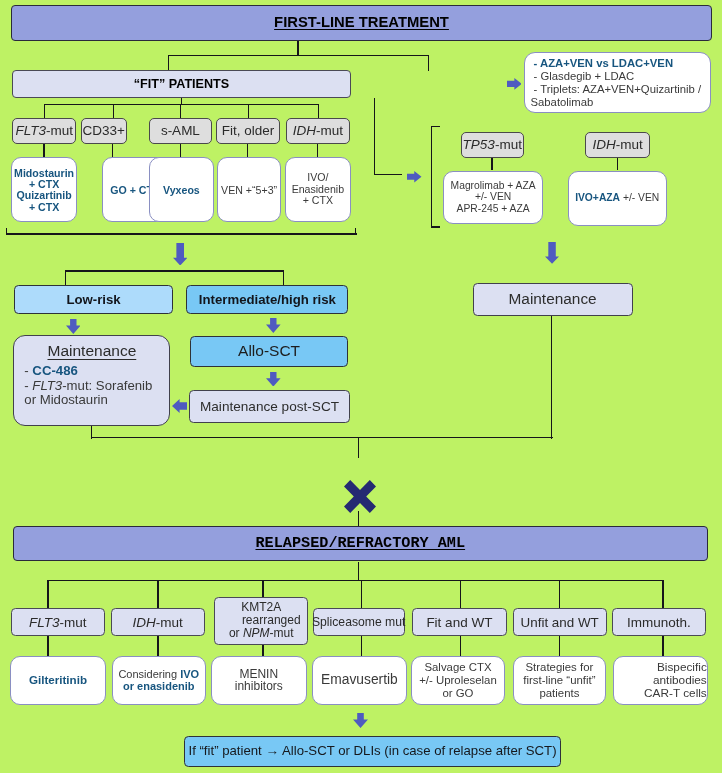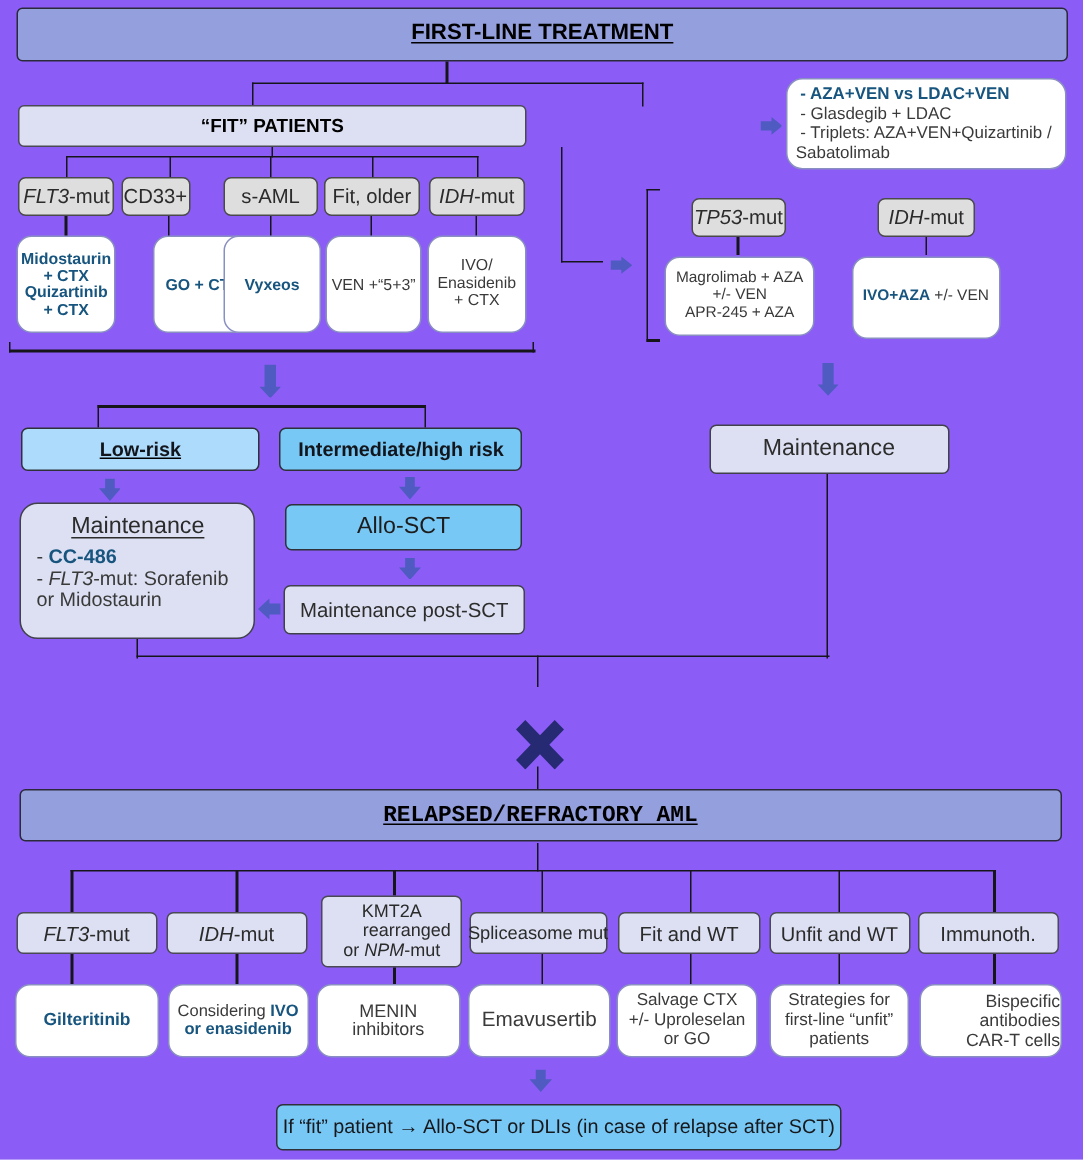--- a/index.html
+++ b/index.html
@@ -1,19 +1,19 @@
 <!DOCTYPE html>
 <html><head>
 <meta charset="utf-8">
 <title>AML Treatment Algorithm</title>
 <style>
   html,body{margin:0;padding:0;background:#ffffff;}
   body{width:722px;height:773px;overflow:hidden;
        font-family:"Liberation Sans",sans-serif;}
-  #stage{position:relative;width:722px;height:773px;background:#8b5cf6;}
+  #stage{position:relative;width:722px;height:773px;background:#bef264;}
 
   
   .nd{position:absolute;box-sizing:border-box;display:flex;flex-direction:column;
       align-items:center;justify-content:center;text-align:center;border-radius:7px;
       line-height:1.17;}
 
   
   .banner   {background:#949FDD;border:1.15px solid #2A2A3A;border-radius:4px;}
   .lav      {background:#DCE0F2;border:1.05px solid #4A4A55;border-radius:4px;}
   .lav-soft {background:#DCE0F2;border:1.05px solid #41414C;border-radius:4.5px;}
@@ -147,21 +147,21 @@
   <div class="ln" style="left:354.7px;top:227.8px;width:1.7px;height:7px;"></div>
 
   <svg class="ar" style="left:173.1px;top:242.6px;" width="14.4" height="22.5" viewBox="0 0 100 100" preserveAspectRatio="none">
     <path d="M23.5 0 H76.5 V66 H100 L50 100 L0 66 H23.5 Z" fill="#4F5BC0"></path>
   </svg>
 
   <div class="ln" style="left:65px;top:270.3px;width:219.4px;height:1.3px;"></div>
   <div class="ln" style="left:65px;top:270.3px;width:1.3px;height:15px;"></div>
   <div class="ln" style="left:283.1px;top:270.3px;width:1.3px;height:15px;"></div>
 
-  <div class="nd lblue" style="left:14.3px;top:284.8px;width:158.6px;height:29.3px;text-decoration:underline;">
+  <div class="nd lblue" style="left:14.3px;top:284.8px;width:158.6px;height:29.3px;">
     <span style="font-size:13.2px;font-weight:bold;color:#12151b;">Low-risk</span>
   </div>
   <div class="nd mblue" style="left:186.3px;top:284.8px;width:162.2px;height:29.3px;">
     <span style="font-size:13.2px;font-weight:bold;color:#12151b;">Intermediate/high risk</span>
   </div>
 
   <svg class="ar" style="left:65.5px;top:318.6px;" width="14.6" height="15" viewBox="0 0 100 100" preserveAspectRatio="none">
     <path d="M28 0 H72 V43 H100 L50 100 L0 43 H28 Z" fill="#4F5BC0"></path>
   </svg>
   <svg class="ar" style="left:266.4px;top:318.1px;" width="14.6" height="15" viewBox="0 0 100 100" preserveAspectRatio="none">

